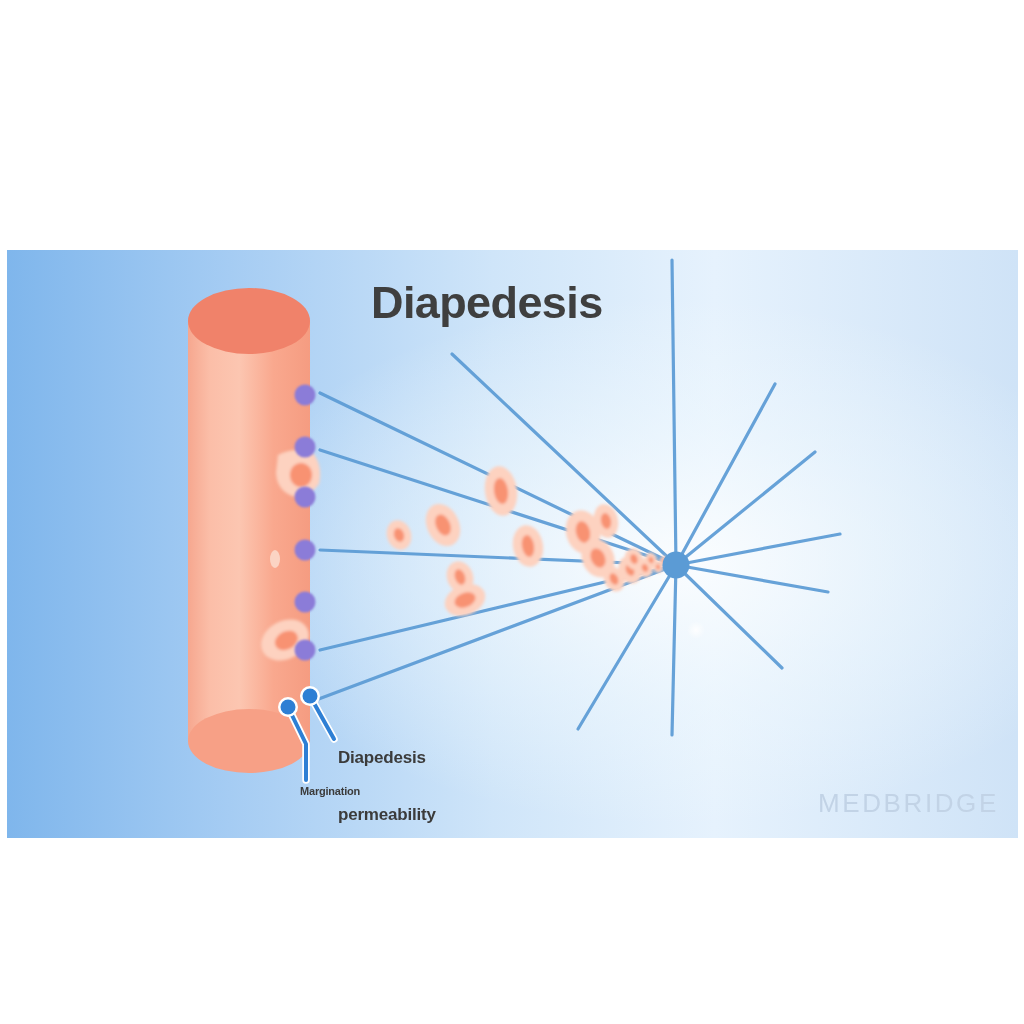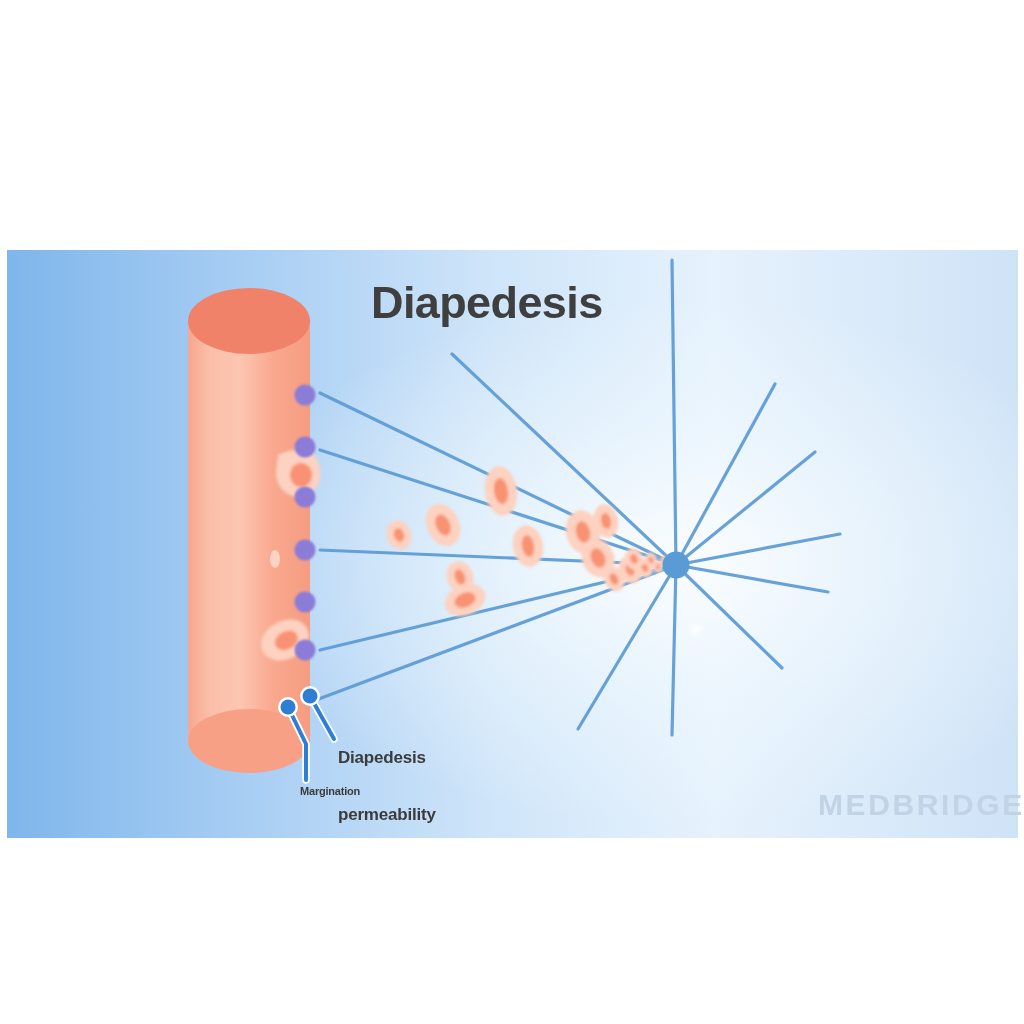--- a/index.html
+++ b/index.html
@@ -72,22 +72,22 @@
   #margination-label {
     left: 300px;
     top: 753px;
     font-size: 11px;
   }
 
   #watermark {
     position: absolute;
     left: 818px;
     top: 756px;
-    font-size: 30px;
-    font-weight: bold;
+    font-size: 26px;
+    font-weight: normal;
     letter-spacing: 2.6px;
     color: #c2d3e6;
     font-family: "Liberation Sans", sans-serif;
     white-space: pre;
   }
 </style>
 </head>
 <body>
 
 <div id="page">

